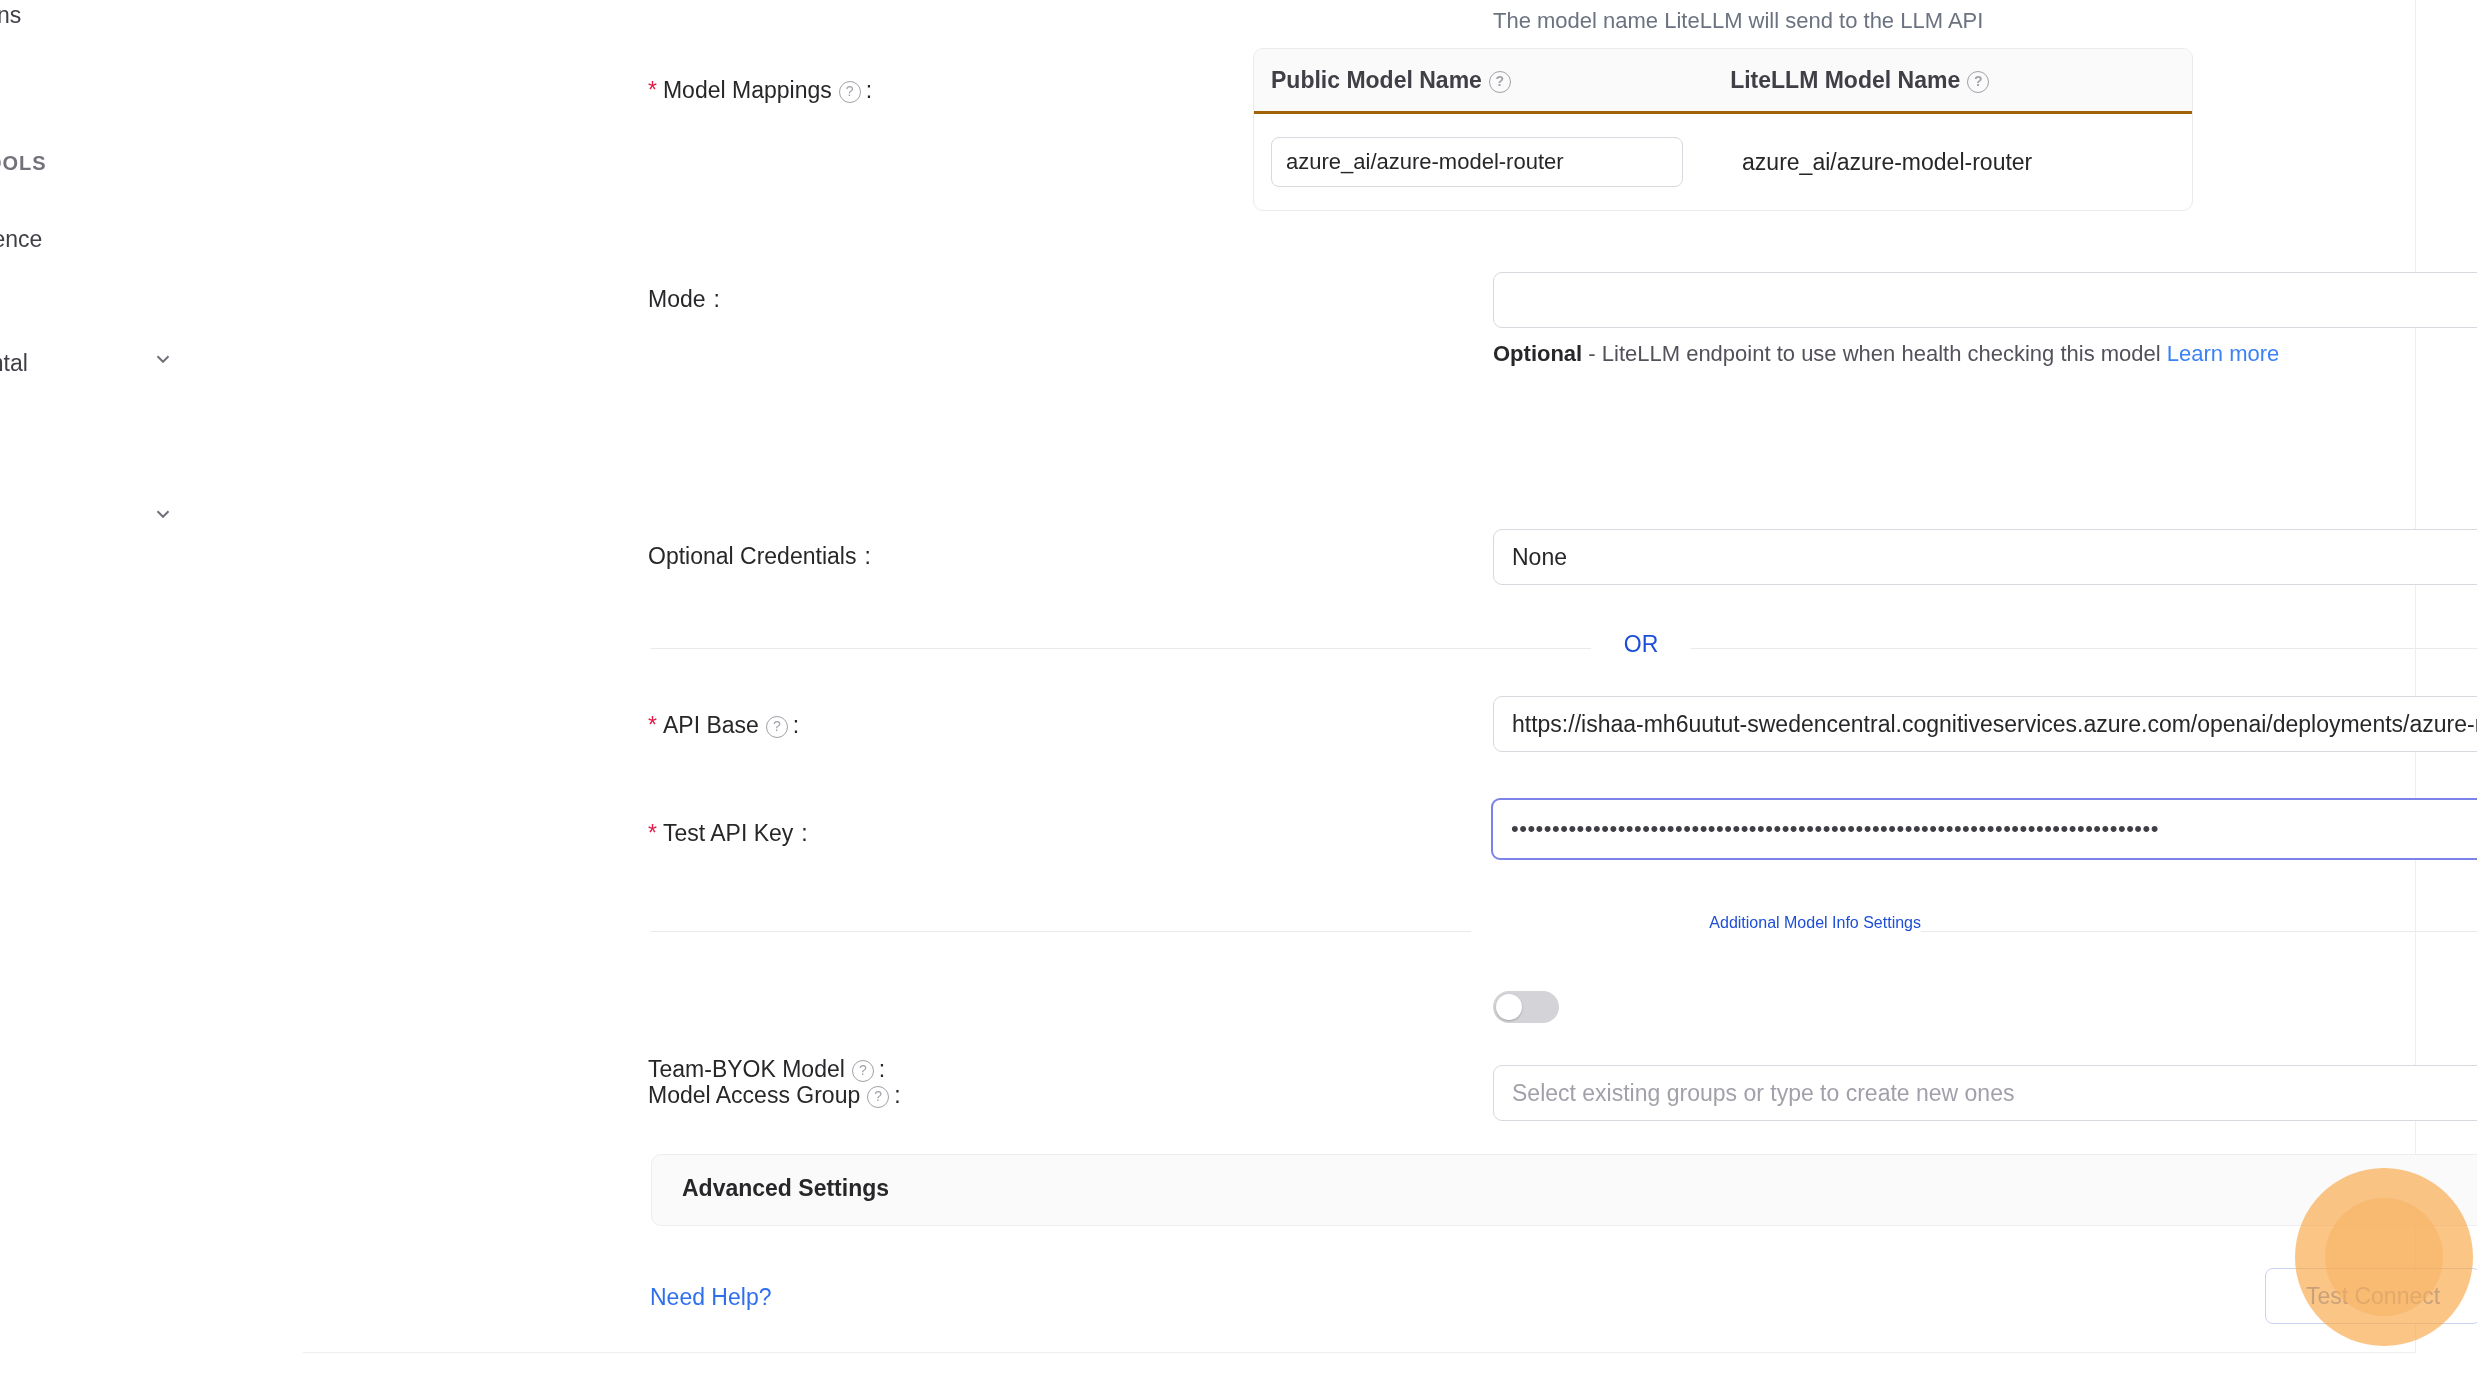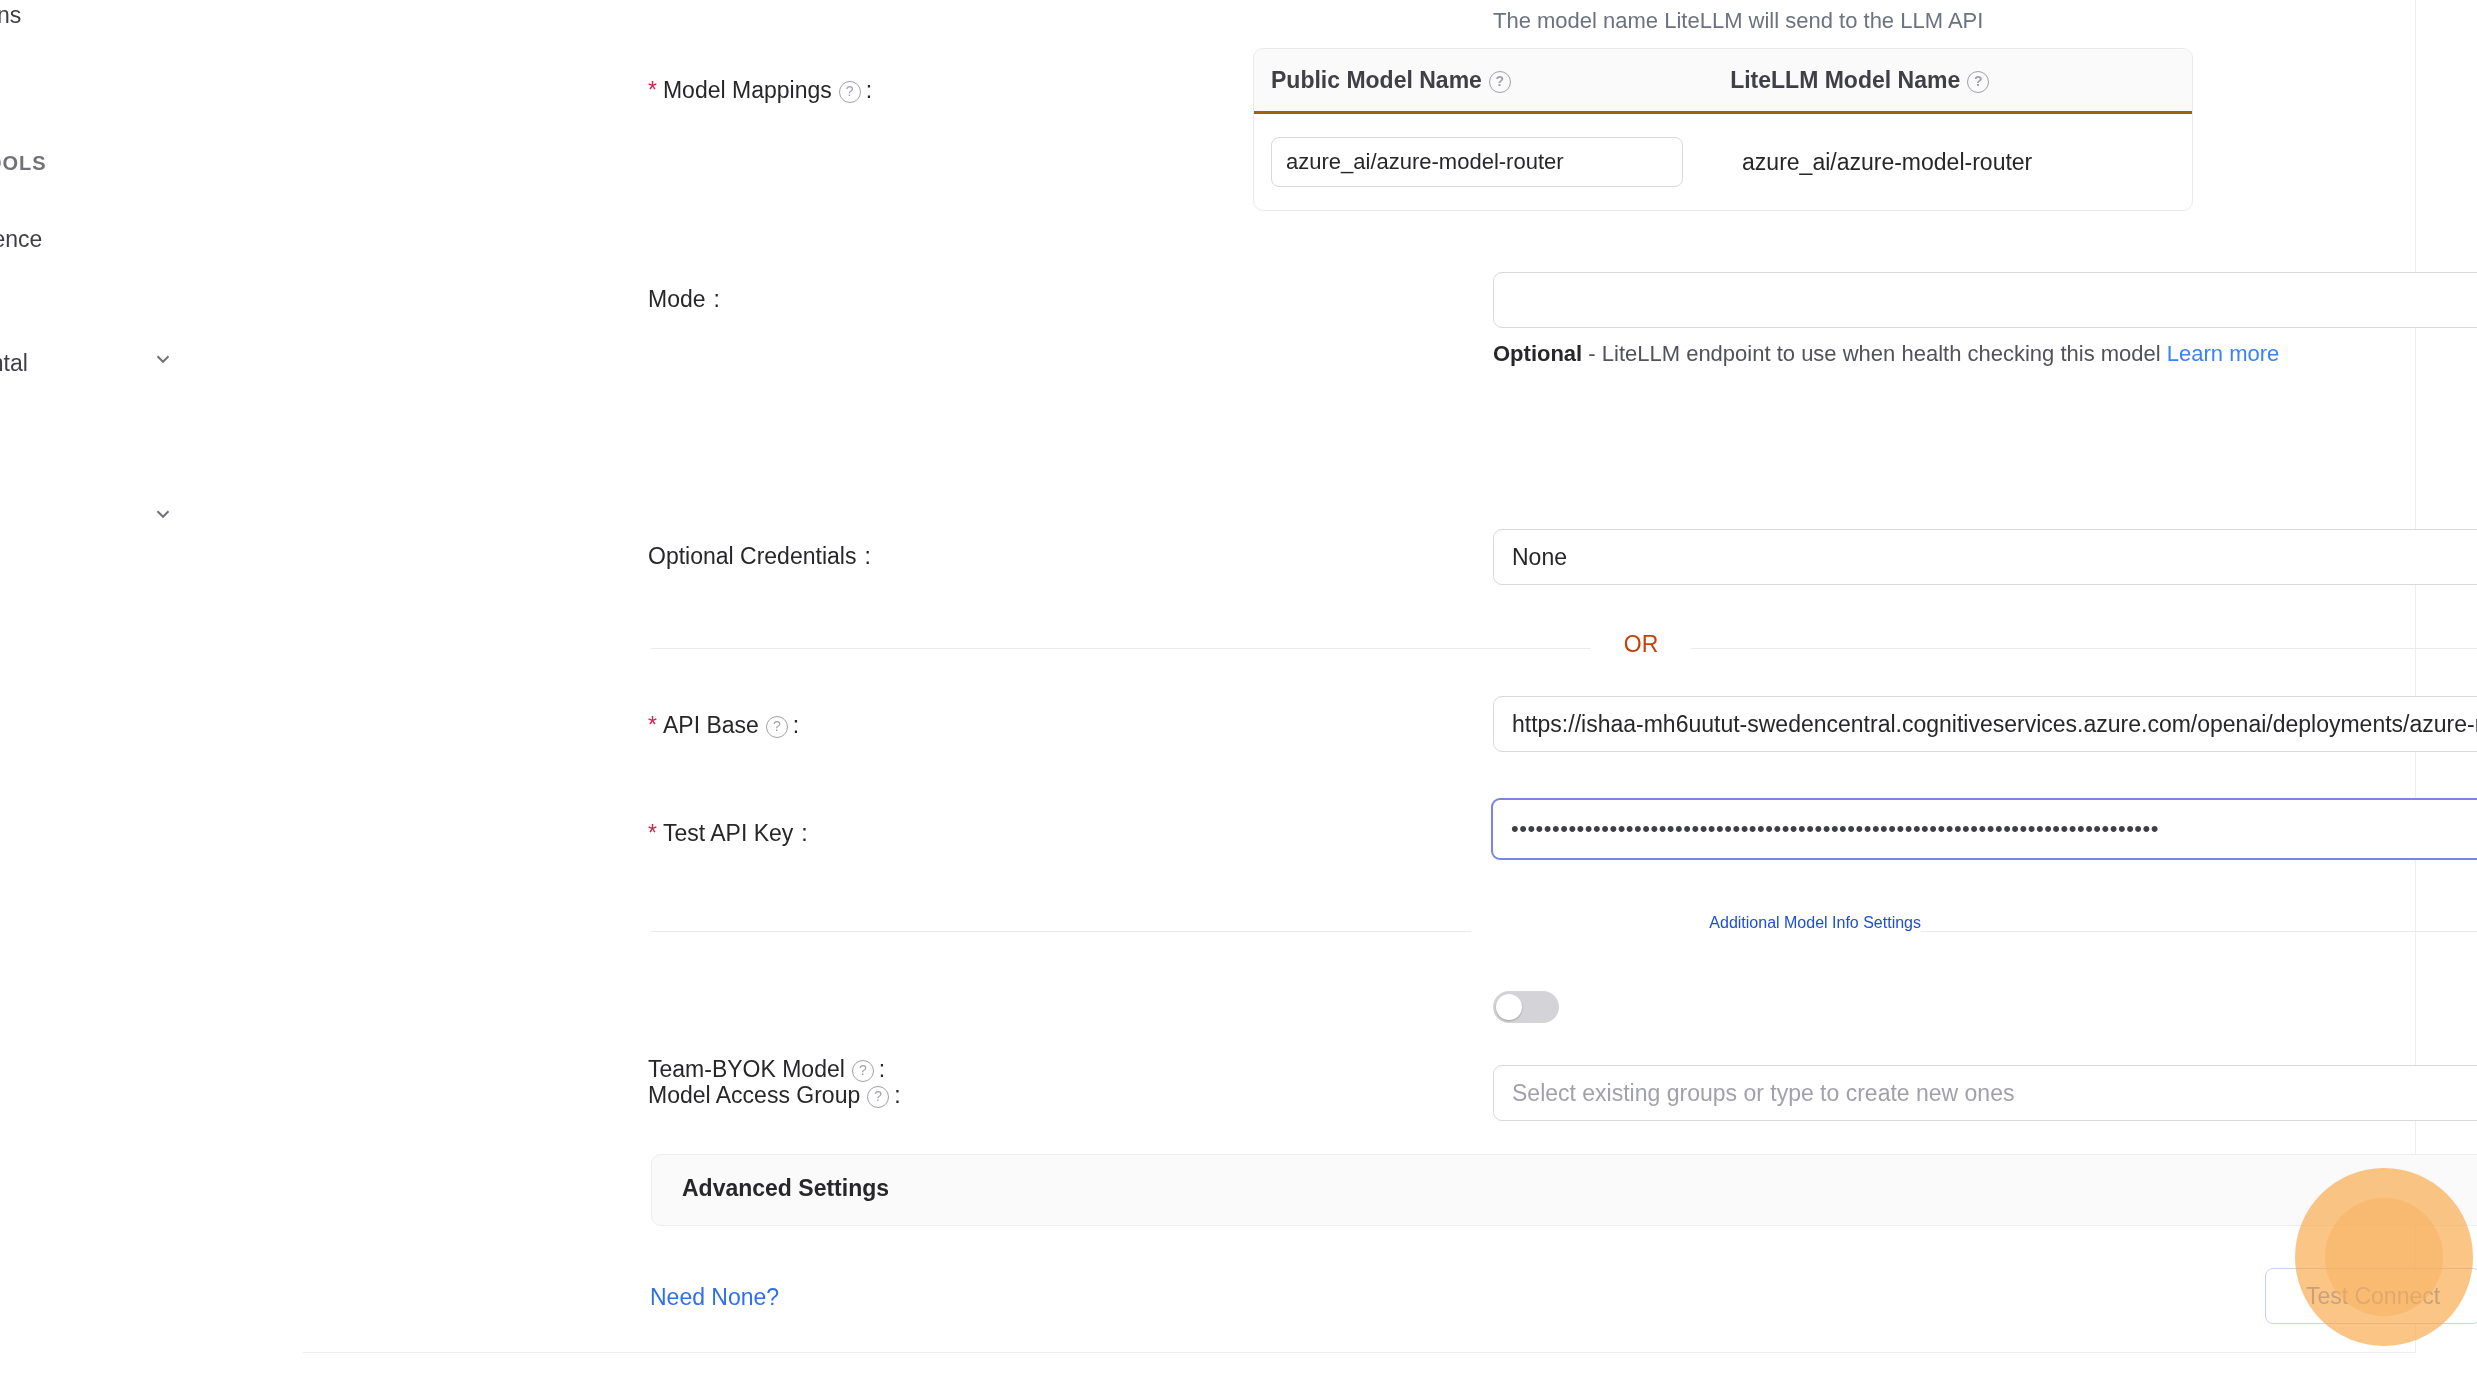--- a/index.html
+++ b/index.html
@@ -194,21 +194,21 @@
   }
   .or-line-l { left: 0; width: 940px; }
   .or-line-r { left: 1040px; width: 982px; }
   .or-text {
     position: absolute;
     left: 960px;
     top: -17px;
     width: 60px;
     text-align: center;
     font-size: 23px;
-    color: #c2410c;
+    color: #1d4ed8;
     background: #fff;
   }
 
   
   .key-field {
     position: absolute;
     left: 1188px;
     top: 798px;
     width: 1186px;
     height: 62px;
@@ -444,18 +444,18 @@
   <div class="ctl placeholder" style="top:1065px;">
     <span>Select existing groups or type to create new ones</span>
 
   </div>
 
   <div class="adv">
     <div class="adv-label">Advanced Settings</div>
 
   </div>
 
-  <a class="need-help" href="#">Need None?</a>
+  <a class="need-help" href="#">Need Help?</a>
   <button class="test-connect">Test Connect</button>
 
   <div class="click-halo"></div>
   <div class="click-halo-core"></div>
 </div>
 
 </body></html>

